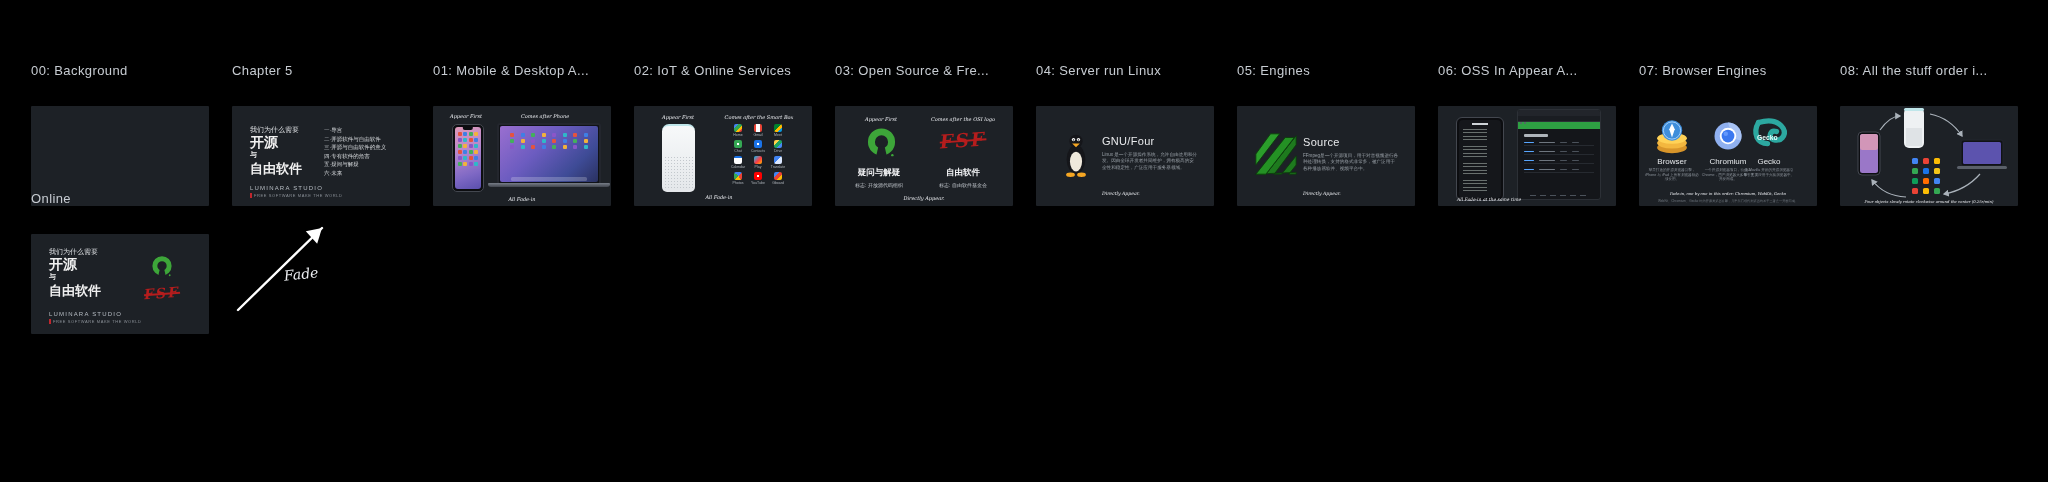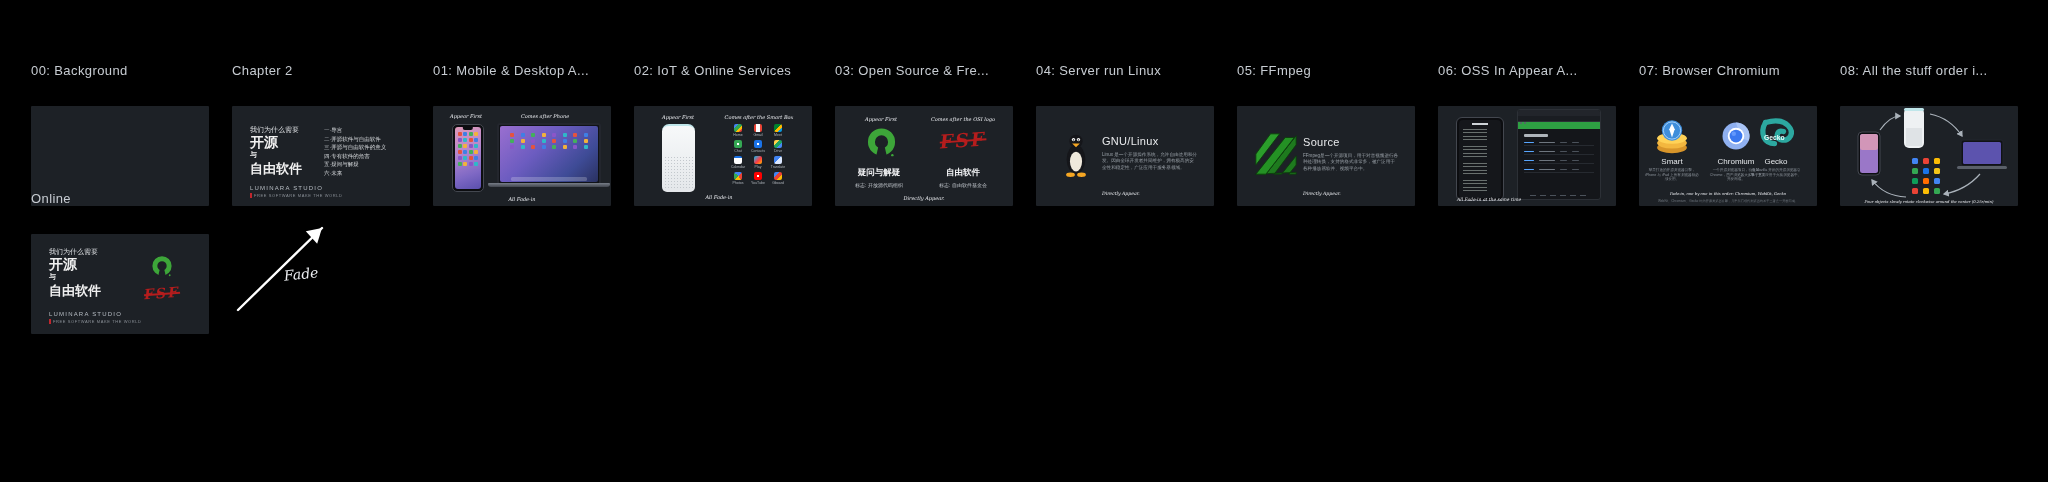--- a/index.html
+++ b/index.html
@@ -108,21 +108,21 @@
 <body>
 
 <div id="canvas">
 
   <div class="cell" style="left:31px">
     <div class="cell-label">00: Background</div>
     <div class="thumb"></div>
   </div>
 
   <div class="cell" style="left:232px">
-    <div class="cell-label">Chapter 2</div>
+    <div class="cell-label">Chapter 5</div>
     <div class="thumb">
       <div class="eyebrow" style="top:19px">我们为什么需要</div>
       <div class="bigzh" style="top:28px;font-size:14px">开源</div>
       <div class="bigzh" style="top:44px;font-size:7px">与</div>
       <div class="bigzh" style="top:54px;font-size:13px">自由软件</div>
       <div class="studio" style="top:79px">LUMINARA STUDIO</div>
       <div class="studio-sub" style="top:87px">FREE SOFTWARE MAKE THE WORLD</div>
       <div class="toc">
         <div>一·导言</div>
         <div>二·开源软件与自由软件</div>
@@ -294,28 +294,28 @@
         <circle cx="20" cy="15" r="12" fill="#15161a"></circle>
         <ellipse cx="20" cy="52" rx="11" ry="18" fill="#efe9dc"></ellipse>
         <circle cx="15.5" cy="12" r="3" fill="#fff"></circle>
           <circle cx="24.5" cy="12" r="3" fill="#fff"></circle>
         <circle cx="15.5" cy="12.5" r="1.3" fill="#111"></circle>
           <circle cx="24.5" cy="12.5" r="1.3" fill="#111"></circle>
         <path d="M13 19 L27 19 L20 26 Z" fill="#f5a623"></path>
         <ellipse cx="10" cy="76" rx="8" ry="4" fill="#f5a623"></ellipse>
         <ellipse cx="30" cy="76" rx="8" ry="4" fill="#f5a623"></ellipse>
       </svg>
-      <div class="info-head" style="top:29px">GNU/Linux</div>
+      <div class="info-head" style="top:29px">GNU/Four</div>
       <div class="info-body" style="top:46px">Linux 是一个开源操作系统，允许自由使用和分发。因由全球开发者共同维护，拥有极高的安全性和稳定性，广泛应用于服务器领域。</div>
       <div class="cap script" style="left:66px;top:85px;font-size:4.6px">Directly Appear.</div>
     </div>
   </div>
 
   <div class="cell" style="left:1237px">
-    <div class="cell-label">05: FFmpeg</div>
+    <div class="cell-label">05: Engines</div>
     <div class="thumb">
       <svg style="position:absolute;left:17px;top:26px" width="44" height="44" viewBox="0 0 48 48">
         <polygon points="2,46 13,46 46,4 46,14 22,46 30,46 46,26 46,36 38,46 46,46 46,46 46,44" fill="#1e7a1e" stroke="#0d3d0d" stroke-width="1"></polygon>
         <polygon points="2,36 2,24 18,2 28,2" fill="#2b9e2b" stroke="#0d3d0d" stroke-width="1"></polygon>
         <polygon points="2,46 13,46 44,6 34,6" fill="#249124" stroke="#0d3d0d" stroke-width="1"></polygon>
       </svg>
       <div class="info-head" style="top:30px">Source</div>
       <div class="info-body" style="top:47px">FFmpeg是一个开源项目，用于对音视频进行各种处理转换，支持的格式非常多，被广泛用于各种播放器软件、视频平台中。</div>
       <div class="cap script" style="left:66px;top:85px;font-size:4.6px">Directly Appear.</div>
     </div>
@@ -356,46 +356,46 @@
             <i class="sm"></i>
             <i class="sm"></i>
           </div>
         <div class="b-foot"></div>
       </div>
       <div class="cap script" style="left:19px;top:91px;font-size:4.5px">All Fade-in at the same time</div>
     </div>
   </div>
 
   <div class="cell" style="left:1639px">
-    <div class="cell-label">07: Browser Chromium</div>
+    <div class="cell-label">07: Browser Engines</div>
     <div class="thumb">
       <div class="eng-col" style="left:6px">
         <svg width="38" height="36" viewBox="0 0 48 46">
           <ellipse cx="24" cy="38" rx="19" ry="7" fill="#d8952a"></ellipse>
           <ellipse cx="24" cy="32" rx="19" ry="7" fill="#f3b73f"></ellipse>
           <ellipse cx="24" cy="26" rx="19" ry="7" fill="#ffd257"></ellipse>
           <circle cx="24" cy="16" r="13" fill="#3f8edb"></circle>
           <circle cx="24" cy="16" r="11" fill="none" stroke="#bfe0ff" stroke-width="1"></circle>
           <path d="M24 7 L27.5 14.5 L24 25 L20.5 14.5 Z" fill="#ffffff"></path>
         </svg>
-        <div class="eng-name">Smart</div>
+        <div class="eng-name">Browser</div>
         <div class="eng-desc">苹果打造的开源浏览器引擎，iPhone 与 iPad 上所有浏览器都必须使用。</div>
       </div>
-      <div class="eng-col" style="left:70px">
+      <div class="eng-col" style="left:62px">
         <svg width="36" height="36" viewBox="0 0 48 48">
           <circle cx="24" cy="24" r="18" fill="#8fb0f0"></circle>
           <path d="M24 6 A18 18 0 0 1 41 30 L30 27 Z" fill="#a9c4f5"></path>
           <circle cx="24" cy="24" r="11" fill="#ffffff"></circle>
           <circle cx="24" cy="24" r="8.5" fill="#3b78ef"></circle>
           <circle cx="21" cy="21" r="3" fill="#6ea0ff" opacity=".8"></circle>
         </svg>
         <div class="eng-name">Chromium</div>
         <div class="eng-desc">一个开源浏览器项目，衍生出 Chrome，国产浏览器大多基于其开发而成。</div>
       </div>
-      <div class="eng-col" style="left:110px">
+      <div class="eng-col" style="left:103px">
         <svg width="36" height="36" viewBox="0 0 48 48">
           <path d="M10 6 Q30 0 40 10 Q48 18 42 26 Q38 31 30 29 Q24 27 26 21 Q28 16 34 18" fill="none" stroke="#2ca8a0" stroke-width="7" stroke-linecap="round"></path>
           <path d="M10 6 Q4 16 8 26 Q12 34 22 34" fill="none" stroke="#2ca8a0" stroke-width="7" stroke-linecap="round"></path>
           <text x="8" y="29" font-family="Liberation Sans, sans-serif" font-size="9" font-weight="bold" fill="#eafffd">Gecko</text>
         </svg>
         <div class="eng-name">Gecko</div>
         <div class="eng-desc">由 Mozilla 开发的开源浏览器引擎，主要应用于火狐浏览器中。</div>
       </div>
       <div class="cap script capc" style="left:89px;top:85px;font-size:3.8px">Fade-in, one by one in this order: Chromium, WebKit, Gecko</div>
       <div class="footnote" style="top:92.5px">WebKit、Chromium、Gecko 均为开源浏览器引擎，几乎所有现代浏览器均基于三者之一开发而成。</div>

